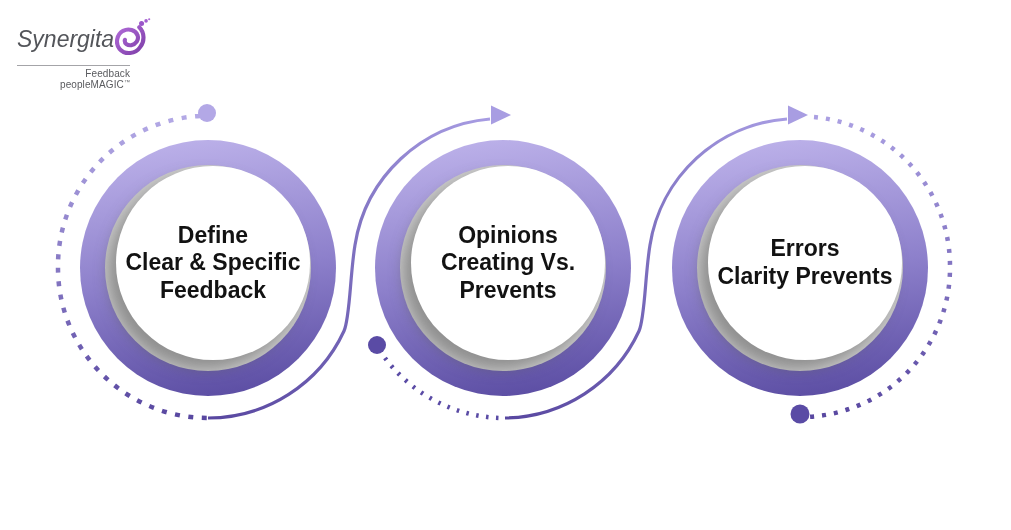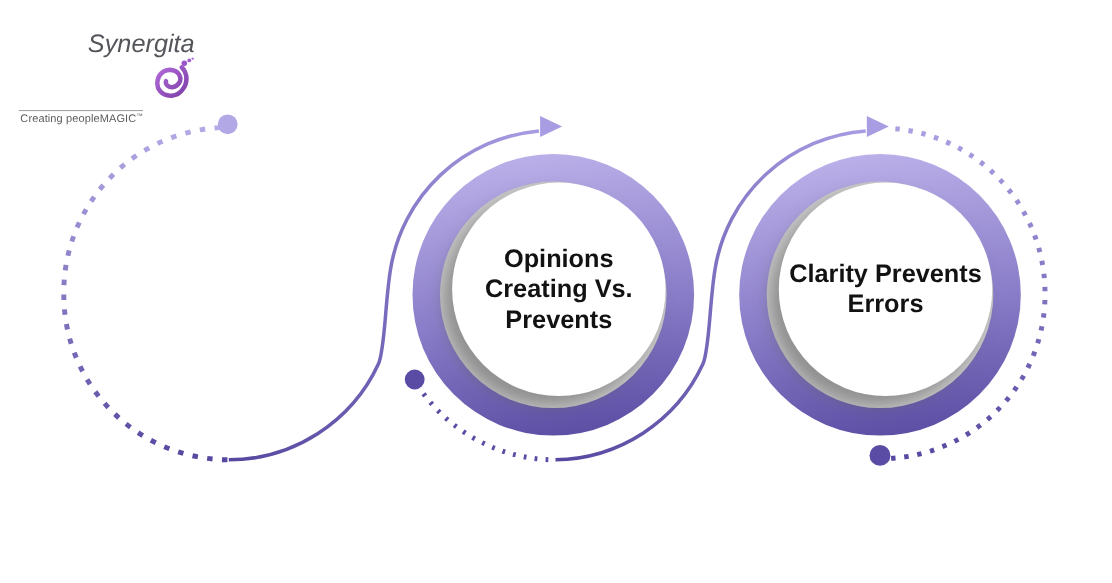--- a/index.html
+++ b/index.html
@@ -3,21 +3,21 @@
 <meta charset="utf-8">
 <title>Feedback Infographic</title>
 <style>
   html,body{margin:0;padding:0;background:#ffffff;}
   #canvas{
     position:relative;width:1011px;height:530px;background:#ffffff;overflow:hidden;
     font-family:"Liberation Sans",sans-serif;
   }
   
   #logo{position:absolute;left:17px;top:18px;width:160px;}
-  .logo-row{display:flex;align-items:flex-end;flex-direction:column;}
+  .logo-row{display:flex;align-items:flex-start;}
   .brand{
     font-style:italic;font-size:23px;font-weight:400;color:#53555a;
     letter-spacing:0px;line-height:1.1;padding-top:9px;
   }
   .swirl{margin-left:1px;margin-top:0px;}
   .logo-divider{width:113px;height:1px;background:#a4a4a8;margin-top:3px;}
   .logo-tagline{
     width:113px;text-align:right;font-size:10px;color:#595a5e;
     margin-top:2px;letter-spacing:0.1px;
   }
@@ -64,21 +64,21 @@
           </defs>
           <path d="M 27,10 C 33,16 33,26 28,32 C 23,40 11,41 5,34 C 0,28 2,18 9,14 C 15,11 23,13 25,19 C 27,24 23,29 18,30 C 14,30.5 10,28 11,24" fill="none" stroke="url(#swg)" stroke-width="4.6" stroke-linecap="round"></path>
           <circle cx="29.5" cy="6" r="2.8" fill="#9a55c9"></circle>
           <circle cx="34.5" cy="3" r="2" fill="#a35fd0"></circle>
           <circle cx="38" cy="1.2" r="1.2" fill="#ad6ad6"></circle>
         </svg>
       </span>
     </div>
     <div class="logo-divider"></div>
     <div class="logo-tagline">
-      <span>Creating peopleMAGIC</span><span class="tm">™</span>
+      <span>Feedback peopleMAGIC</span><span class="tm">™</span>
     </div>
   </div>
 
   <svg id="flow" width="1011" height="530">
     <defs>
       <linearGradient id="gradArcA" gradientUnits="userSpaceOnUse" x1="130" y1="110" x2="130" y2="420">
         <stop offset="0" stop-color="#b5abe7"></stop>
           <stop offset="1" stop-color="#5847a0"></stop>
       </linearGradient>
       <linearGradient id="gradLineB" gradientUnits="userSpaceOnUse" x1="208" y1="418" x2="497" y2="115">
@@ -106,35 +106,45 @@
     <circle cx="377" cy="345" r="9" fill="#5a4ba5"></circle>
     <path d="M 385,358 A 150,150 0 0 0 501,418" fill="none" stroke="#5a4ba5" stroke-width="4.5" stroke-dasharray="2.5 7.5"></path>
 
     <path d="M 505,418 A 150,150 0 0 0 639,331 C 645,318 645,275 650,245 A 150,150 0 0 1 787,119" fill="none" stroke="url(#gradLineD)" stroke-width="3.2"></path>
     <polygon points="788,105.5 808,115 788,124.5" fill="#a89de2"></polygon>
 
     <path d="M 814,117 A 150,150 0 0 1 950,268 A 149,149 0 0 1 800,417" fill="none" stroke="url(#gradArcE)" stroke-width="4.5" stroke-dasharray="4 8"></path>
     <circle cx="800" cy="414" r="9.5" fill="#5a4ba5"></circle>
   </svg>
 
+  <div id="badge1" class="badge">
+    <div class="gray"></div>
+    <div class="white">
+      <div class="step-label">
+        <div>Define</div>
+        <div>Clear &amp; Specific</div>
+        <div>Feedback</div>
+      </div>
+    </div>
+  </div>
 
   <div id="badge2" class="badge">
     <div class="gray"></div>
     <div class="white">
       <div class="step-label">
         <div>Opinions</div>
         <div>Creating Vs.</div>
         <div>Prevents</div>
       </div>
     </div>
   </div>
 
   <div id="badge3" class="badge">
     <div class="gray"></div>
     <div class="white">
       <div class="step-label">
+        <div>Errors</div>
         <div>Clarity Prevents</div>
-        <div>Errors</div>
       </div>
     </div>
   </div>
 
 </div>
 
 </body></html>

